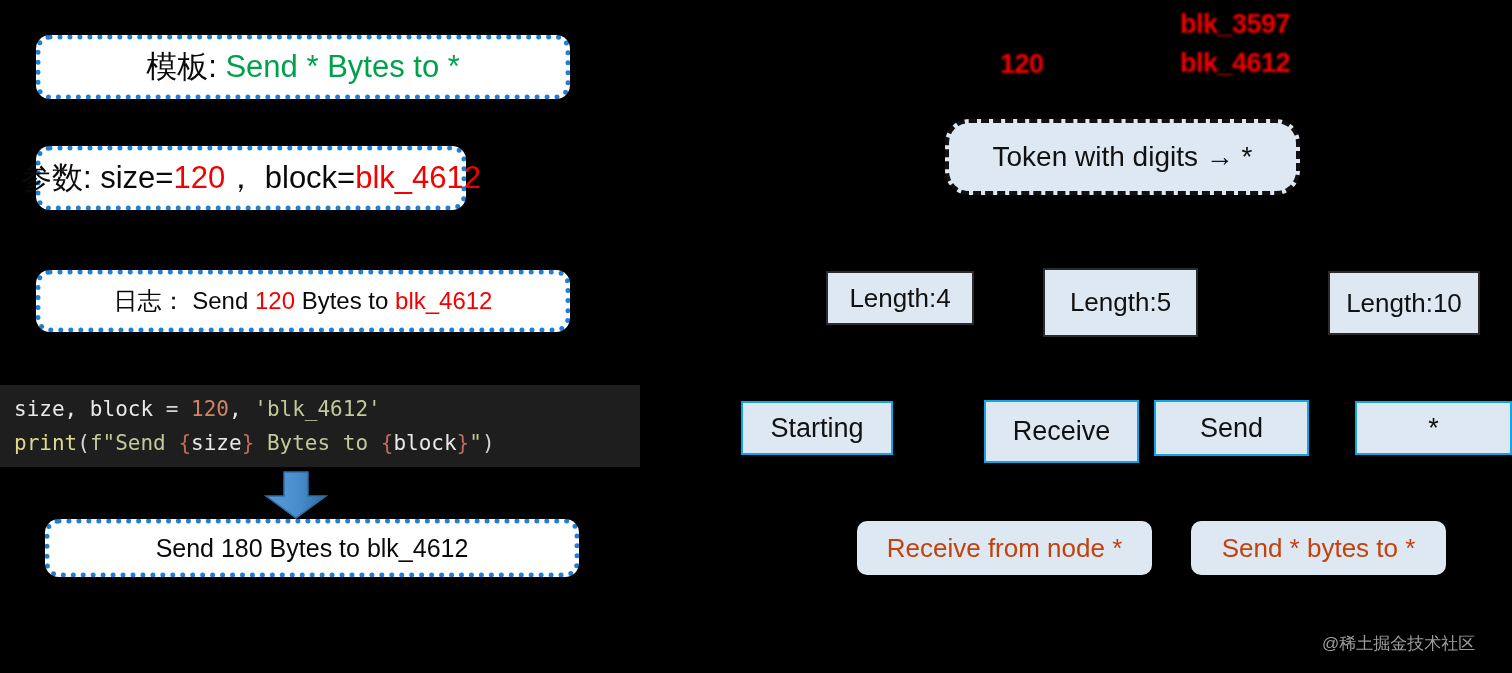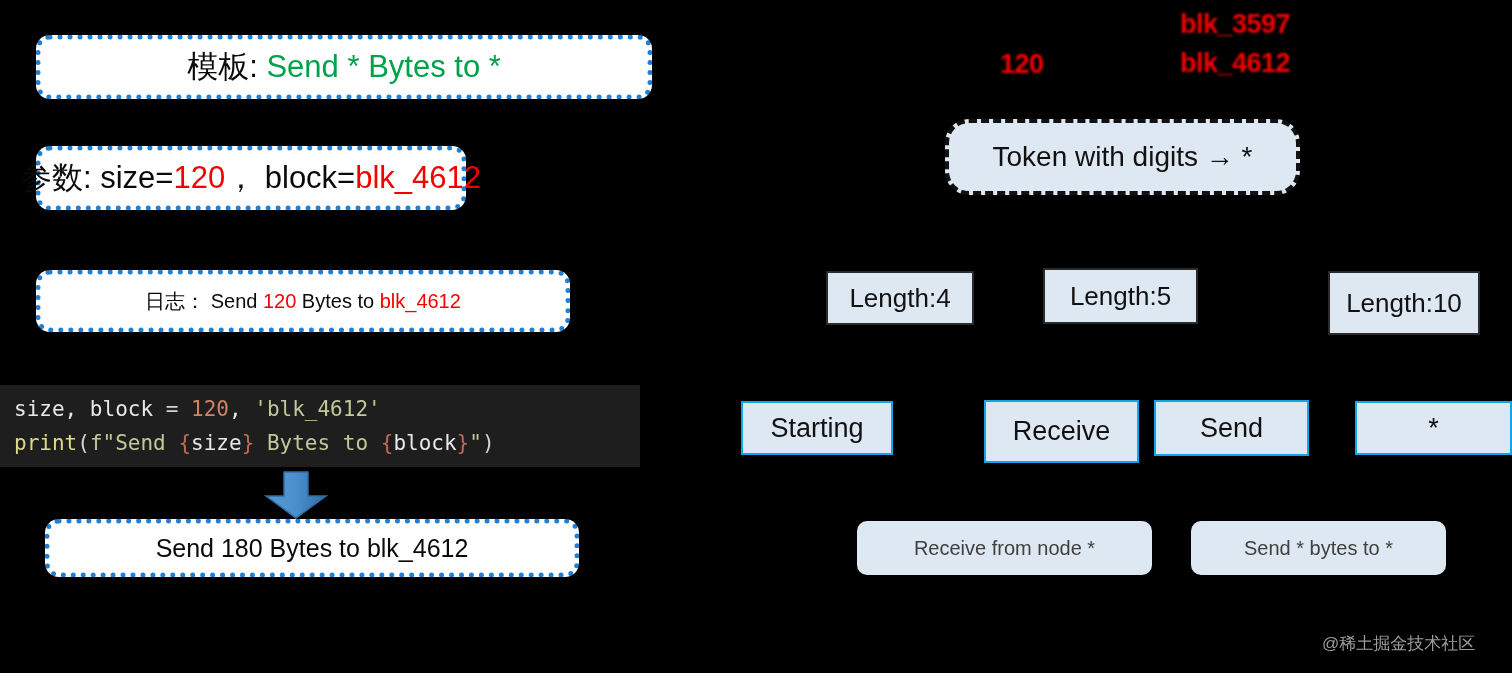--- a/index.html
+++ b/index.html
@@ -31,23 +31,23 @@
     color: #000000;
     white-space: nowrap;
   }
   .dotted-box .line {
     display: inline-block;
   }
   .green { color: #00a14b; }
   .red   { color: #f50000; }
   .black { color: #0a0a0a; }
 
-  #tpl-box   { left: 36px;  top: 35px;  width: 616px; height: 64px;  font-size: 31px; }
+  #tpl-box   { left: 36px;  top: 35px;  width: 534px; height: 64px;  font-size: 31px; }
   #param-box { left: 36px;  top: 146px; width: 430px; height: 64px;  font-size: 31px; }
-  #log-box   { left: 36px;  top: 270px; width: 534px; height: 62px;  font-size: 20px; text-align: right; }
+  #log-box   { left: 36px;  top: 270px; width: 534px; height: 62px;  font-size: 24px; text-align: right; }
   #out-box   { left: 45px;  top: 519px; width: 534px; height: 58px;  font-size: 25px; }
 
   
   #code-block {
     position: absolute;
     left: 0px;
     top: 385px;
     width: 640px;
     height: 82px;
     background: #1e1e1e;
@@ -96,37 +96,37 @@
     font-size: 28px;
     box-shadow: 3px 3px 5px rgba(0,0,0,0.55);
   }
 
   .len-box {
     border: 2px solid #2b2b2b;
     font-size: 26px;
     box-shadow: 4px 4px 4px rgba(0,0,0,0.8);
   }
   #len-0 { left: 826px;  top: 271px; width: 148px; height: 54px; }
-  #len-1 { left: 1043px; top: 268px; width: 155px; height: 56px; }
+  #len-1 { left: 1043px; top: 268px; width: 155px; height: 69px; }
   #len-2 { left: 1328px; top: 271px; width: 152px; height: 64px; }
 
   .word-box {
     border: 2px solid #0ea5e9;
     font-size: 27px;
     box-shadow: 5px 5px 5px rgba(0,0,0,0.85);
   }
   #word-0 { left: 741px;  top: 401px; width: 152px; height: 54px; }
   #word-1 { left: 984px;  top: 400px; width: 155px; height: 63px; }
   #word-2 { left: 1154px; top: 400px; width: 155px; height: 56px; }
   #word-3 { left: 1355px; top: 401px; width: 157px; height: 54px; }
 
   .tmpl-box {
     border-radius: 10px;
-    font-size: 20px;
-    color: #404040;
+    font-size: 26px;
+    color: #c2410c;
     box-shadow: 3px 4px 5px rgba(0,0,0,0.6);
   }
   #tmpl-0 { left: 857px;  top: 521px; width: 295px; height: 54px; }
   #tmpl-1 { left: 1191px; top: 521px; width: 255px; height: 54px; }
 
   
   .red-anno {
     position: absolute;
     color: #f40000;
     font-weight: 700;

